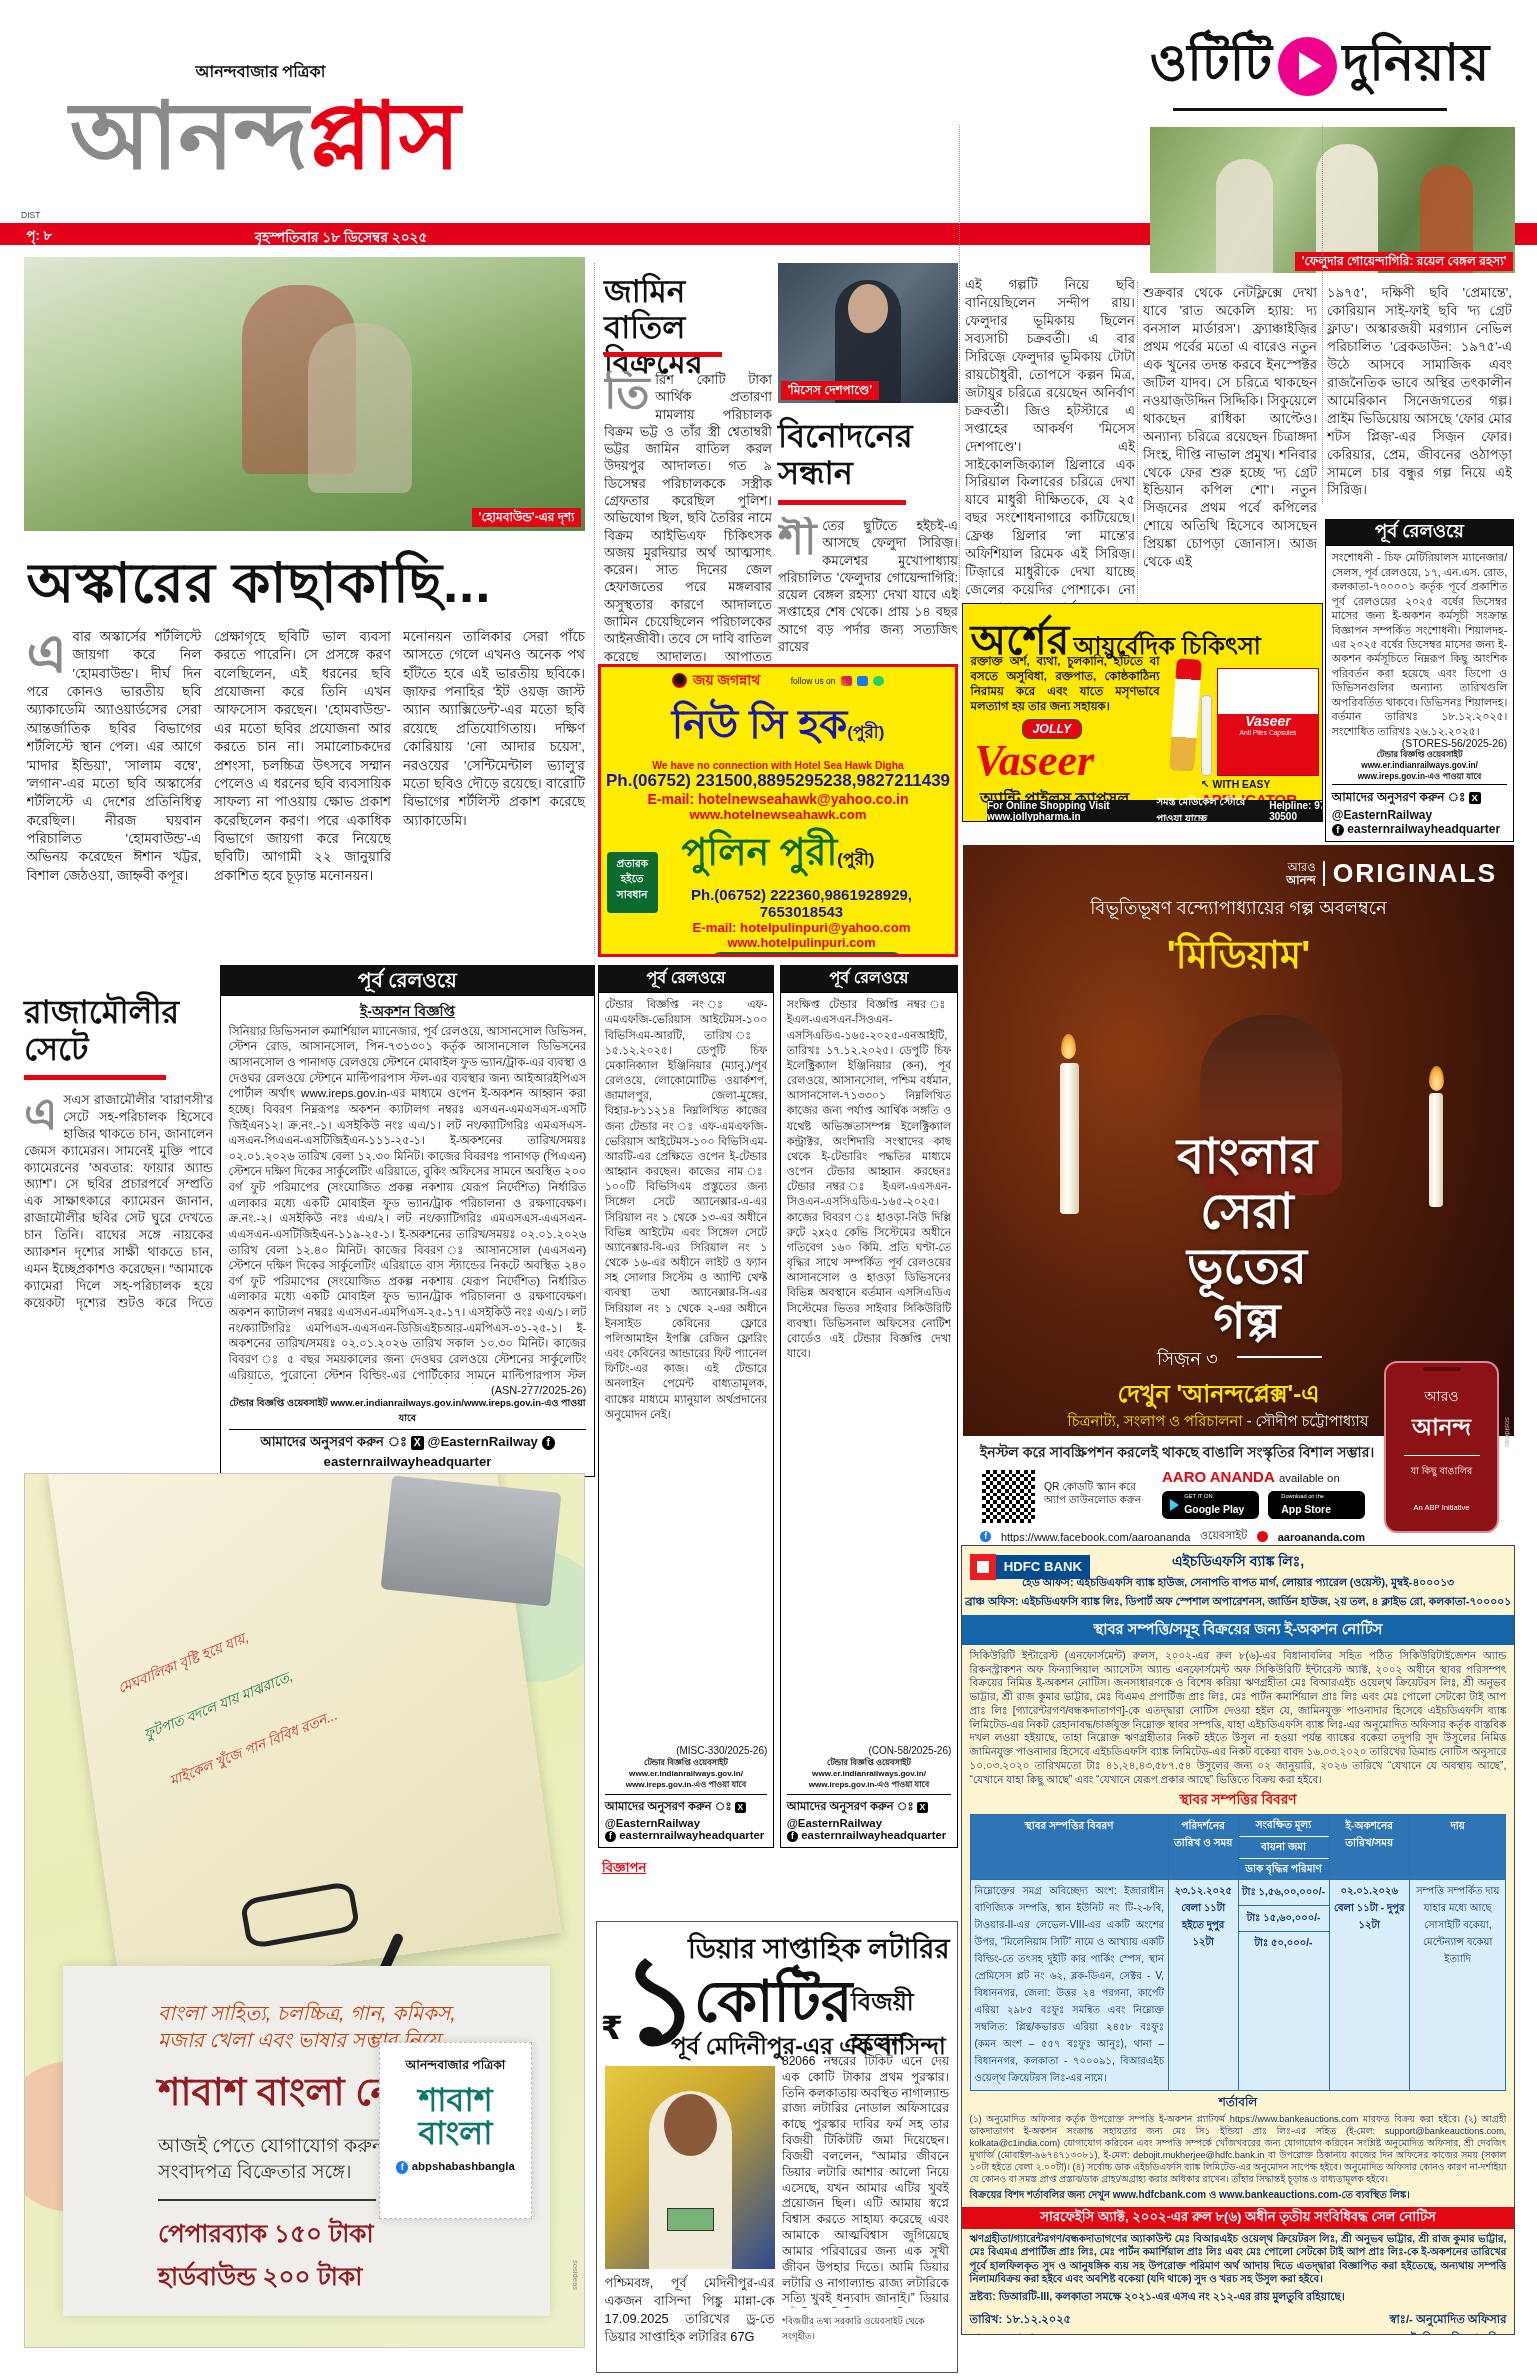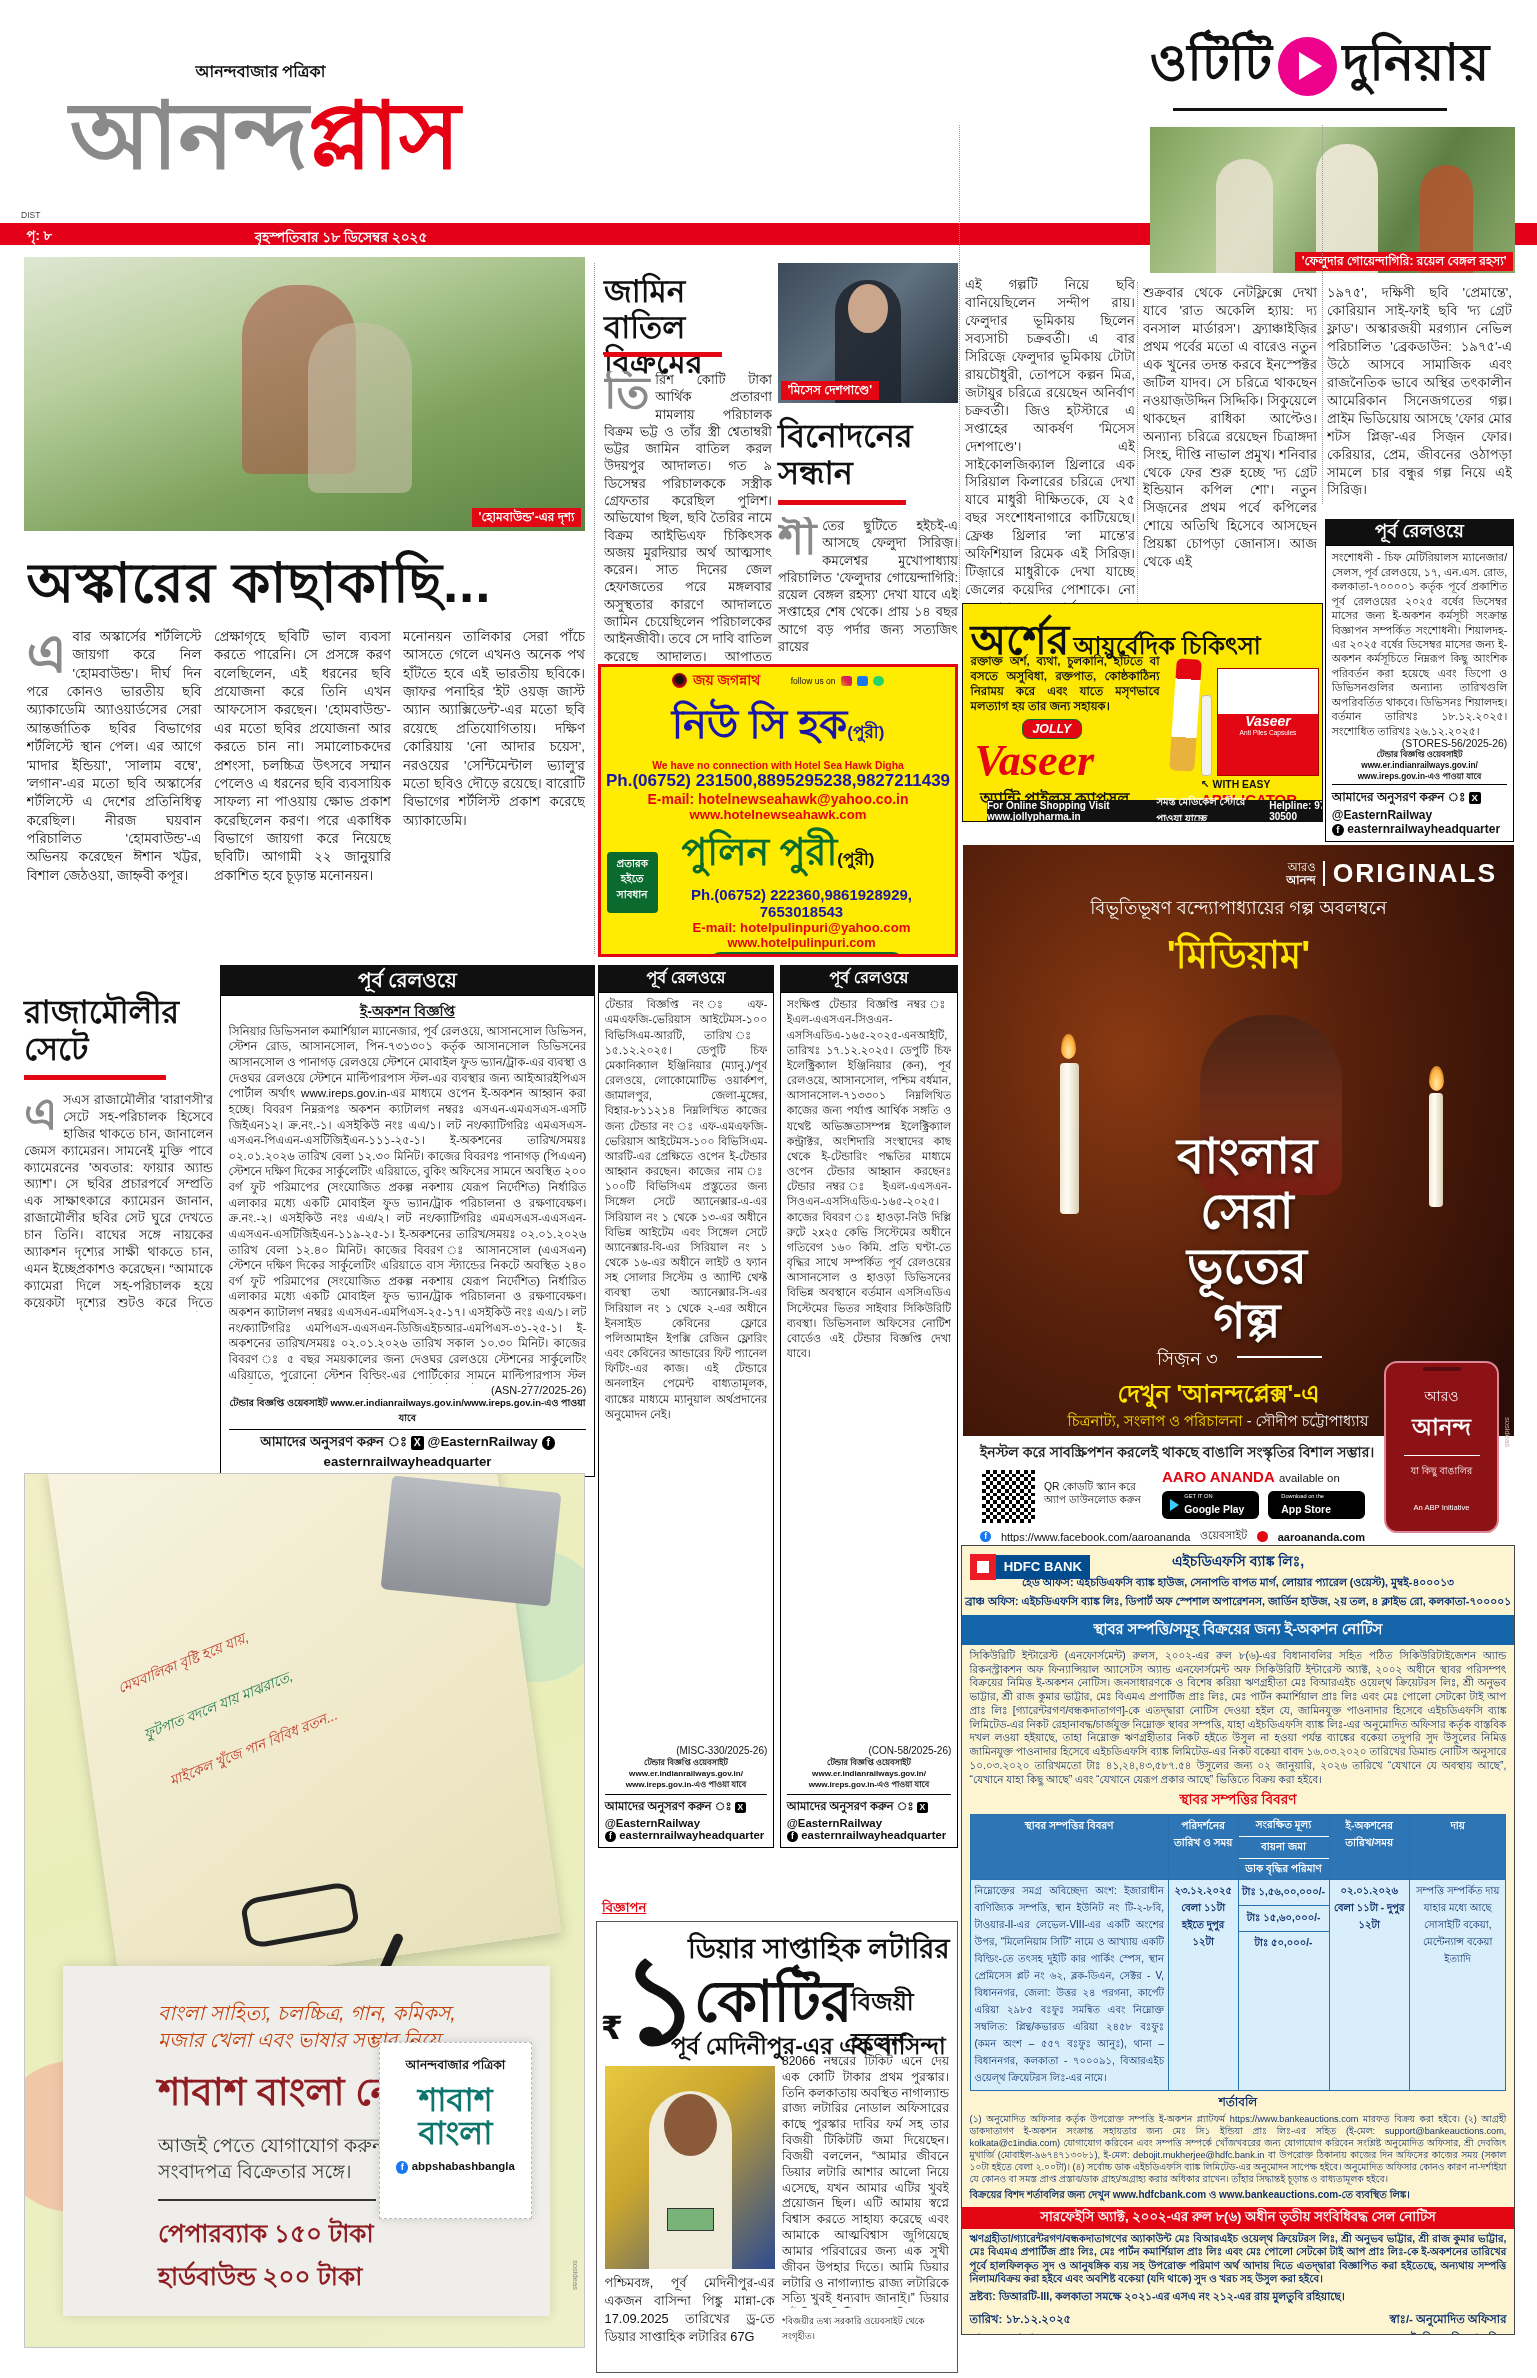--- a/index.html
+++ b/index.html
@@ -277,21 +277,21 @@
       <div class="railfoot" style="margin-top:2.8px;padding-top:2.8px;font-size:11.4px;">
         <span>আমাদের অনুসরণ করুন ঃ</span>
         <span class="xicon" style="width:11.4px;height:11.4px;font-size:8.5px;line-height:11.4px;">X</span>
         <span>@EasternRailway</span>
         <div><span class="fbicon" style="width:11.4px;height:11.4px;font-size:8.5px;line-height:11.4px;">f</span>
         <span>easternrailwayheadquarter</span></div>
       </div>
     </div>
   </div>
 
-  <div class="abs b" style="left:602px;top:1898px;font-size:13.2px;color:#e30613;text-decoration:underline;">বিজ্ঞাপন</div>
+  <div class="abs b" style="left:602px;top:1858px;font-size:13.2px;color:#e30613;text-decoration:underline;">বিজ্ঞাপন</div>
 
   <div class="abs clip" style="left:596px;top:1921px;width:362px;height:452px;border:1.9px solid #555;box-sizing:border-box;background:#fff;">
     <div class="abs b" style="left:91px;top:5.7px;font-size:27.4px;">ডিয়ার সাপ্তাহিক লটারির</div>
     <div class="abs b" style="left:3.8px;top:87px;font-size:32px;">₹</div>
     <div class="abs b" style="left:23px;top:-17px;font-size:123px;">১</div>
     <div class="abs b" style="left:97px;top:36px;font-size:57px;">কোটির</div>
     <div class="abs b" style="left:254px;top:61px;font-size:24px;">বিজয়ী হলেন</div>
     <div class="abs b" style="left:74px;top:106px;font-size:23px;">পূর্ব মেদিনীপুর-এর এক বাসিন্দা</div>
     <div class="abs photo" style="left:7.6px;top:144px;width:170px;height:203px;background:linear-gradient(135deg,#e8c93f 0%,#caa52e 40%,#2e4b8f 100%);">
       <span class="abs" style="left:44px;top:24.6px;width:83px;height:178px;border-radius:42px 42px 0 0;background:#f0ead8;"></span>

